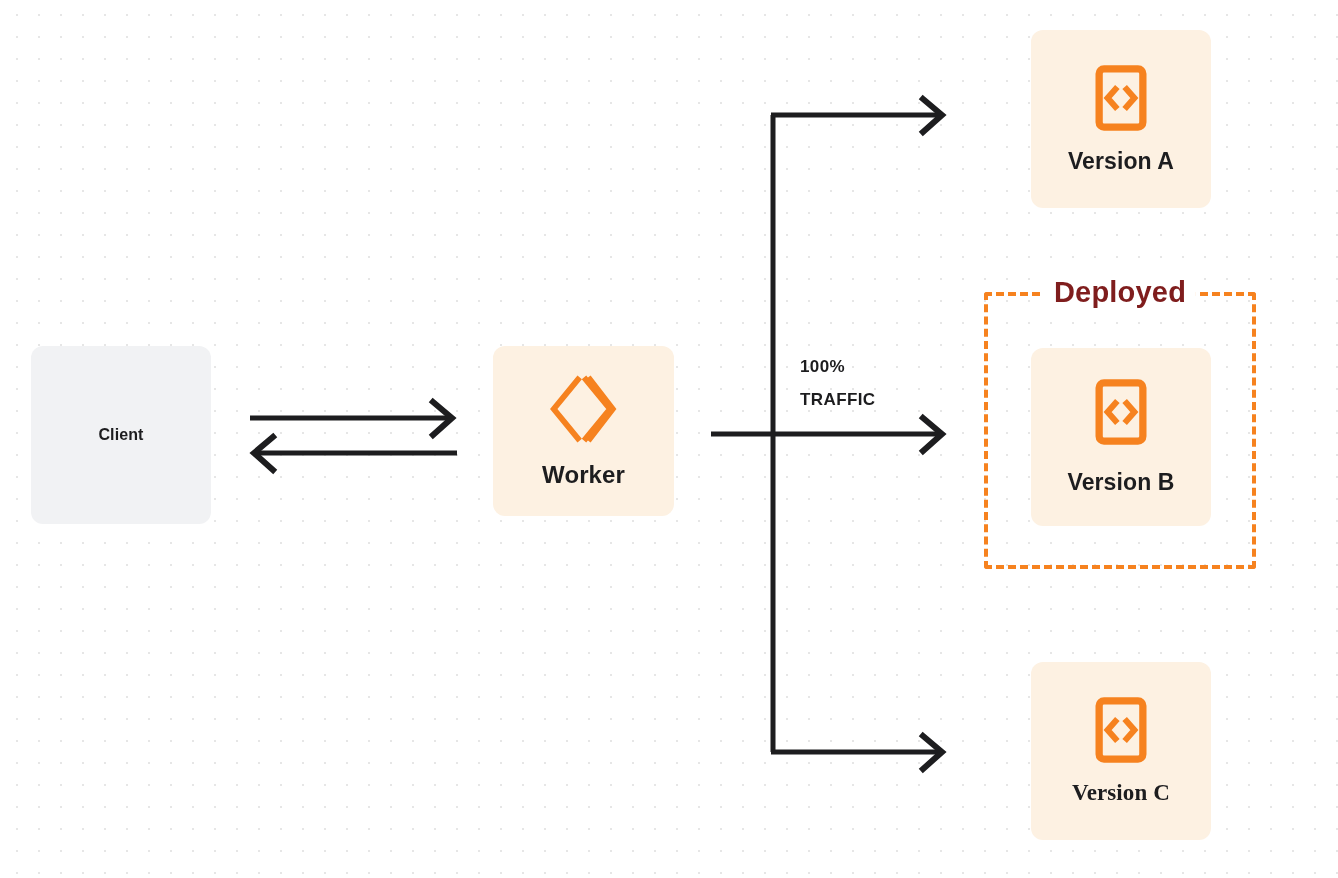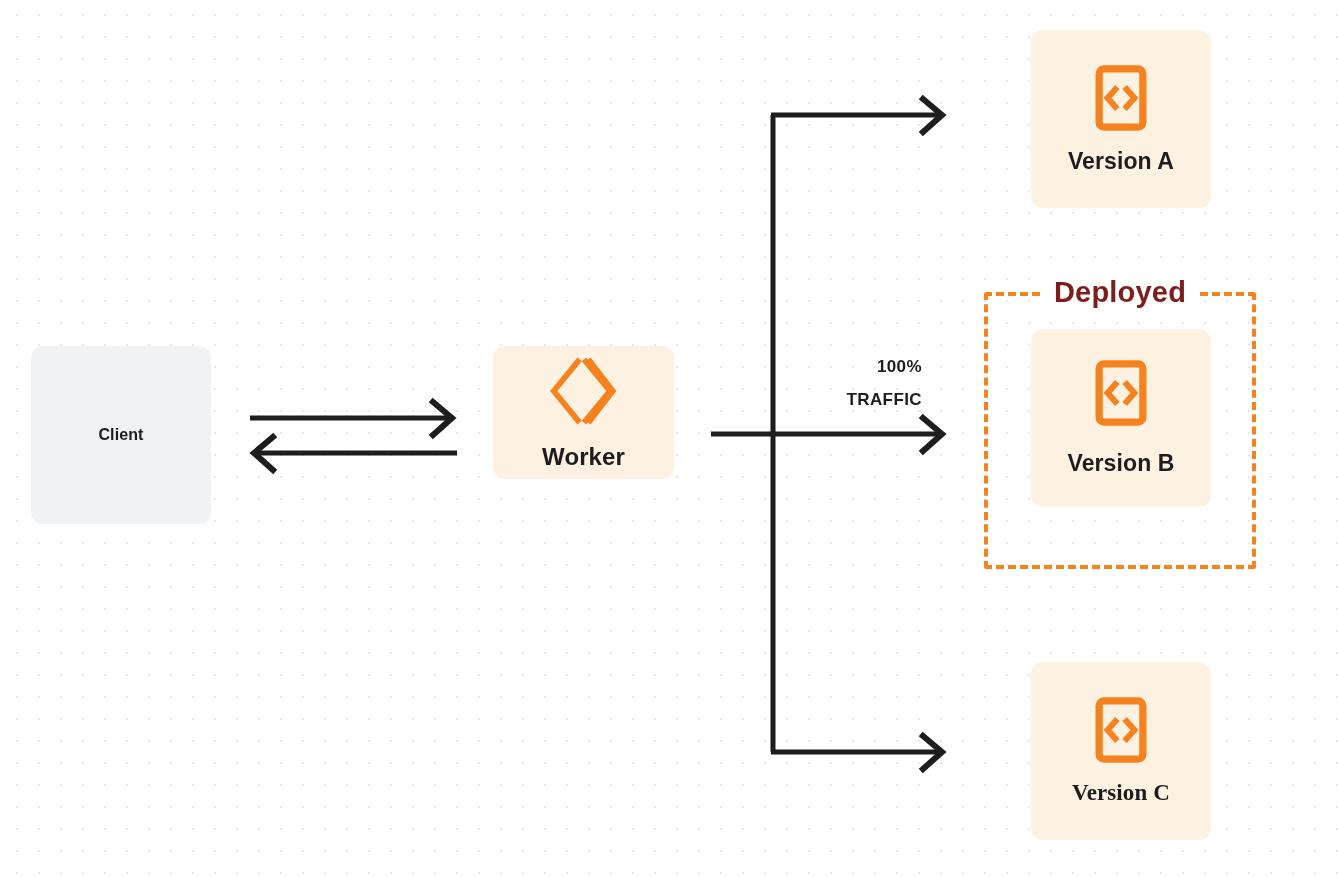--- a/index.html
+++ b/index.html
@@ -50,33 +50,33 @@
     width: 180px;
     height: 178px;
     background: #f1f2f4;
   }
   #client-node .node-label { font-size: 16px; }
 
   #worker-node {
     left: 493px;
     top: 346px;
     width: 181px;
-    height: 133px;
+    height: 170px;
     background: #fdf1e2;
   }
   #worker-node .node-label { font-size: 24px; margin-top: 16px; }
 
   .version-node {
     width: 180px;
     height: 178px;
     background: #fdf1e2;
     left: 1031px;
   }
   #version-a-node { top: 30px; }
-  #version-b-node { top: 329px; gap: 7px; }
+  #version-b-node { top: 348px; gap: 7px; }
   #version-c-node { top: 662px; font-family: Liberation Serif, serif; }
   .version-node .node-label { font-size: 23px; margin-top: 16px; }
 
   .code-icon { width: 54px; height: 68px; display: block; }
   .worker-logo { width: 72px; height: 72px; display: block; }
 
   
   #deployed-group {
     position: absolute;
     left: 984px;
@@ -100,21 +100,21 @@
     white-space: nowrap;
     letter-spacing: 0.2px;
   }
 
   
   #traffic-label {
     position: absolute;
     left: 800px;
     top: 350px;
     width: 122px;
-    text-align: right;
+    text-align: left;
     color: #1d1d1f;
     font-size: 17px;
     font-weight: bold;
     line-height: 33px;
     letter-spacing: 0.4px;
   }
 </style>
 </head>
 <body>
 

